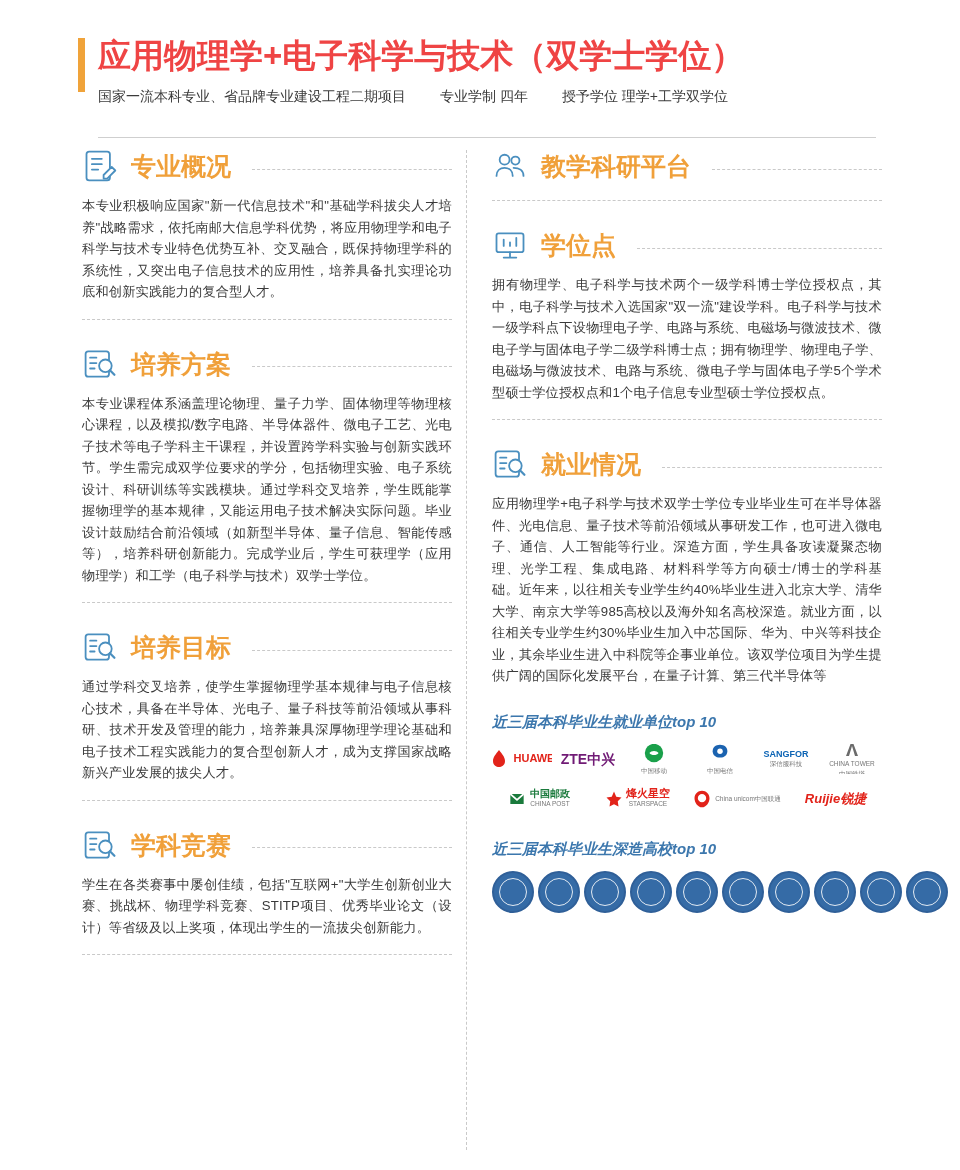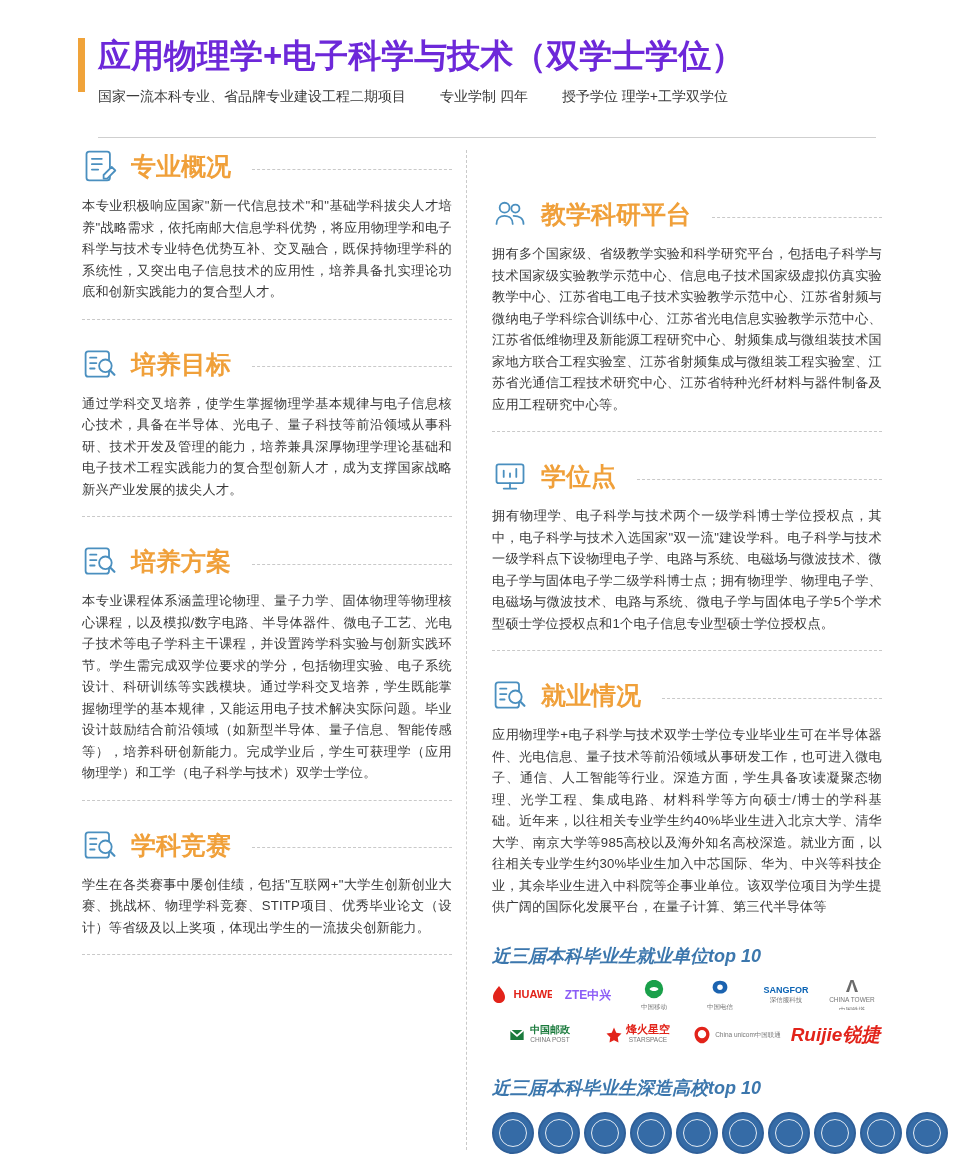--- a/index.html
+++ b/index.html
@@ -24,21 +24,21 @@
   .header-bar {
     position: absolute;
     left: 0; top: 4px;
     width: 7px; height: 54px;
     background: #f0a33a;
   }
   .header-title {
     margin: 0 0 4px 20px;
     font-size: 33px;
     font-weight: bold;
-    color: #6d28d9;
+    color: #ef4444;
     letter-spacing: 0px;
     line-height: 44px;
     white-space: nowrap;
   }
   .header-sub {
     margin: 10px 0 0 20px;
     font-size: 14px;
     color: #3b3b3b;
     display: flex;
     gap: 34px;
@@ -50,21 +50,21 @@
     width: 778px; height: 1px;
     background: #cfcfcf;
   }
 
   
   .col {
     position: absolute;
     top: 148px;
   }
   .col-left { left: 82px; width: 370px; }
-  .col-right { left: 492px; width: 390px; margin-top: 48px; }
+  .col-right { left: 492px; width: 390px; }
 
   .col-divider {
     position: absolute;
     left: 466px; top: 150px;
     width: 1px; height: 1000px;
     border-left: 1px dashed #c9c9c9;
   }
 
   
   .section { position: relative; margin-bottom: 26px; }
@@ -102,21 +102,21 @@
     letter-spacing: 0.2px;
   }
   .sec-rule {
     margin-top: 16px;
     height: 1px;
     border-top: 1px dashed #c9c9c9;
   }
 
   
   .list-title {
-    font-size: 18px;
+    font-size: 15px;
     font-weight: bold;
     color: #3c77ad;
     margin: 26px 0 12px 0;
     font-style: italic;
   }
   .logo-row {
     display: flex;
     align-items: center;
     justify-content: space-between;
     gap: 6px;
@@ -196,39 +196,39 @@
     </div>
 
     <div class="section">
       <div class="sec-head">
         <svg class="sec-icon" viewBox="0 0 40 40">
           <rect x="4" y="6" width="26" height="28" rx="3" fill="none" stroke="#4a8fbf" stroke-width="2"></rect>
           <path d="M9 13h7M9 19h7M9 25h5" stroke="#4a8fbf" stroke-width="2" stroke-linecap="round"></path>
           <circle cx="26" cy="22" r="7" fill="#fff" stroke="#4a8fbf" stroke-width="2"></circle>
           <path d="M31 27l5 5" stroke="#4a8fbf" stroke-width="2.5" stroke-linecap="round"></path>
         </svg>
-        <div class="sec-title">培养目标</div>
-        <div class="sec-dots"></div>
-      </div>
-      <div class="sec-body">通过学科交叉培养，使学生掌握物理学基本规律与电子信息核心技术，具备在半导体、光电子、量子科技等前沿领域从事科研、技术开发及管理的能力，培养兼具深厚物理学理论基础和电子技术工程实践能力的复合型创新人才，成为支撑国家战略新兴产业发展的拔尖人才。</div>
+        <div class="sec-title">培养方案</div>
+        <div class="sec-dots"></div>
+      </div>
+      <div class="sec-body">本专业课程体系涵盖理论物理、量子力学、固体物理等物理核心课程，以及模拟/数字电路、半导体器件、微电子工艺、光电子技术等电子学科主干课程，并设置跨学科实验与创新实践环节。学生需完成双学位要求的学分，包括物理实验、电子系统设计、科研训练等实践模块。通过学科交叉培养，学生既能掌握物理学的基本规律，又能运用电子技术解决实际问题。毕业设计鼓励结合前沿领域（如新型半导体、量子信息、智能传感等），培养科研创新能力。完成学业后，学生可获理学（应用物理学）和工学（电子科学与技术）双学士学位。</div>
       <div class="sec-rule"></div>
     </div>
 
     <div class="section">
       <div class="sec-head">
         <svg class="sec-icon" viewBox="0 0 40 40">
           <rect x="4" y="6" width="26" height="28" rx="3" fill="none" stroke="#4a8fbf" stroke-width="2"></rect>
           <path d="M9 13h7M9 19h7M9 25h5" stroke="#4a8fbf" stroke-width="2" stroke-linecap="round"></path>
           <circle cx="26" cy="22" r="7" fill="#fff" stroke="#4a8fbf" stroke-width="2"></circle>
           <path d="M31 27l5 5" stroke="#4a8fbf" stroke-width="2.5" stroke-linecap="round"></path>
         </svg>
-        <div class="sec-title">培养方案</div>
-        <div class="sec-dots"></div>
-      </div>
-      <div class="sec-body">本专业课程体系涵盖理论物理、量子力学、固体物理等物理核心课程，以及模拟/数字电路、半导体器件、微电子工艺、光电子技术等电子学科主干课程，并设置跨学科实验与创新实践环节。学生需完成双学位要求的学分，包括物理实验、电子系统设计、科研训练等实践模块。通过学科交叉培养，学生既能掌握物理学的基本规律，又能运用电子技术解决实际问题。毕业设计鼓励结合前沿领域（如新型半导体、量子信息、智能传感等），培养科研创新能力。完成学业后，学生可获理学（应用物理学）和工学（电子科学与技术）双学士学位。</div>
+        <div class="sec-title">培养目标</div>
+        <div class="sec-dots"></div>
+      </div>
+      <div class="sec-body">通过学科交叉培养，使学生掌握物理学基本规律与电子信息核心技术，具备在半导体、光电子、量子科技等前沿领域从事科研、技术开发及管理的能力，培养兼具深厚物理学理论基础和电子技术工程实践能力的复合型创新人才，成为支撑国家战略新兴产业发展的拔尖人才。</div>
       <div class="sec-rule"></div>
     </div>
 
     <div class="section">
       <div class="sec-head">
         <svg class="sec-icon" viewBox="0 0 40 40">
           <rect x="4" y="6" width="26" height="28" rx="3" fill="none" stroke="#4a8fbf" stroke-width="2"></rect>
           <path d="M9 13h7M9 19h7M9 25h5" stroke="#4a8fbf" stroke-width="2" stroke-linecap="round"></path>
           <circle cx="26" cy="22" r="7" fill="#fff" stroke="#4a8fbf" stroke-width="2"></circle>
           <path d="M31 27l5 5" stroke="#4a8fbf" stroke-width="2.5" stroke-linecap="round"></path>
@@ -252,21 +252,20 @@
       <div class="sec-head">
         <svg class="sec-icon" viewBox="0 0 40 40">
           <circle cx="14" cy="13" r="5.5" fill="none" stroke="#4a8fbf" stroke-width="2"></circle>
           <circle cx="26" cy="14" r="4.5" fill="none" stroke="#4a8fbf" stroke-width="2"></circle>
           <path d="M5 31c0-6 4-9 9-9s9 3 9 9" fill="none" stroke="#4a8fbf" stroke-width="2" stroke-linecap="round"></path>
           <path d="M24 22c6 0 11 3 11 9" fill="none" stroke="#4a8fbf" stroke-width="2" stroke-linecap="round"></path>
         </svg>
         <div class="sec-title">教学科研平台</div>
         <div class="sec-dots"></div>
       </div>
-      <div class="sec-body">拥有多个国家级、省级教学实验和科学研究平台，包括电子科学与技术国家级实验教学示范中心、信息电子技术国家级虚拟仿真实验教学中心、江苏省电工电子技术实验教学示范中心、江苏省射频与微纳电子学科综合训练中心、江苏省光电信息实验教学示范中心、江苏省低维物理及新能源工程研究中心、射频集成与微组装技术国家地方联合工程实验室、江苏省射频集成与微组装工程实验室、江苏省光通信工程技术研究中心、江苏省特种光纤材料与器件制备及应用工程研究中心等。</div>
       <div class="sec-rule"></div>
     </div>
 
     <div class="section">
       <div class="sec-head">
         <svg class="sec-icon" viewBox="0 0 40 40">
           <rect x="5" y="7" width="30" height="21" rx="2.5" fill="none" stroke="#4a8fbf" stroke-width="2"></rect>
           <path d="M20 28v6M13 34h14" stroke="#4a8fbf" stroke-width="2" stroke-linecap="round"></path>
           <path d="M13 21v-7M20 21v-4M27 21v-9" stroke="#4a8fbf" stroke-width="2" stroke-linecap="round"></path>
         </svg>
@@ -297,21 +296,21 @@
       <div class="logo-row">
         <div class="logo">
           <div class="mark">
             <svg width="24" height="20" viewBox="0 0 24 20">
               <path d="M12 1C9 5 6 8 6 12c0 4 3 6 6 6s6-2 6-6c0-4-3-7-6-11z" fill="#e2231a"></path>
             </svg>
             <span><span class="txt" style="color:#e2231a">HUAWEI</span></span>
           </div>
         </div>
         <div class="logo">
-          <span class="txt" style="color:#8b5cf6;font-size:12px">ZTE中兴</span>
+          <span class="txt" style="color:#701a75;font-size:14px">ZTE中兴</span>
         </div>
         <div class="logo">
           <div>
             <svg width="22" height="22" viewBox="0 0 24 24">
               <circle cx="12" cy="12" r="10" fill="#1aa04a"></circle>
               <path d="M7 12c2-3 8-3 10 0-2 3-8 3-10 0z" fill="#fff"></path>
             </svg>
             <span class="sub">中国移动</span>
           </div>
         </div>
@@ -367,21 +366,21 @@
         </div>
         <div class="logo">
           <div class="mark">
             <svg width="20" height="20" viewBox="0 0 24 24">
               <path d="M12 2c5 0 9 4 9 9s-4 11-9 11S3 16 3 11 7 2 12 2zm0 4a5 5 0 100 10 5 5 0 000-10z" fill="#e2231a"></path>
             </svg>
             <span class="sub">China unicom中国联通</span>
           </div>
         </div>
         <div class="logo">
-          <span class="txt" style="color:#e2231a;font-size:19px;font-style:italic">Ruijie锐捷</span>
+          <span class="txt" style="color:#e2231a;font-size:13px;font-style:italic">Ruijie锐捷</span>
         </div>
       </div>
     </div>
 
     <div>
       <div class="list-title">近三届本科毕业生深造高校top 10</div>
       <div class="seal-row">
         <div class="seal"></div>
         <div class="seal"></div>
         <div class="seal"></div>

